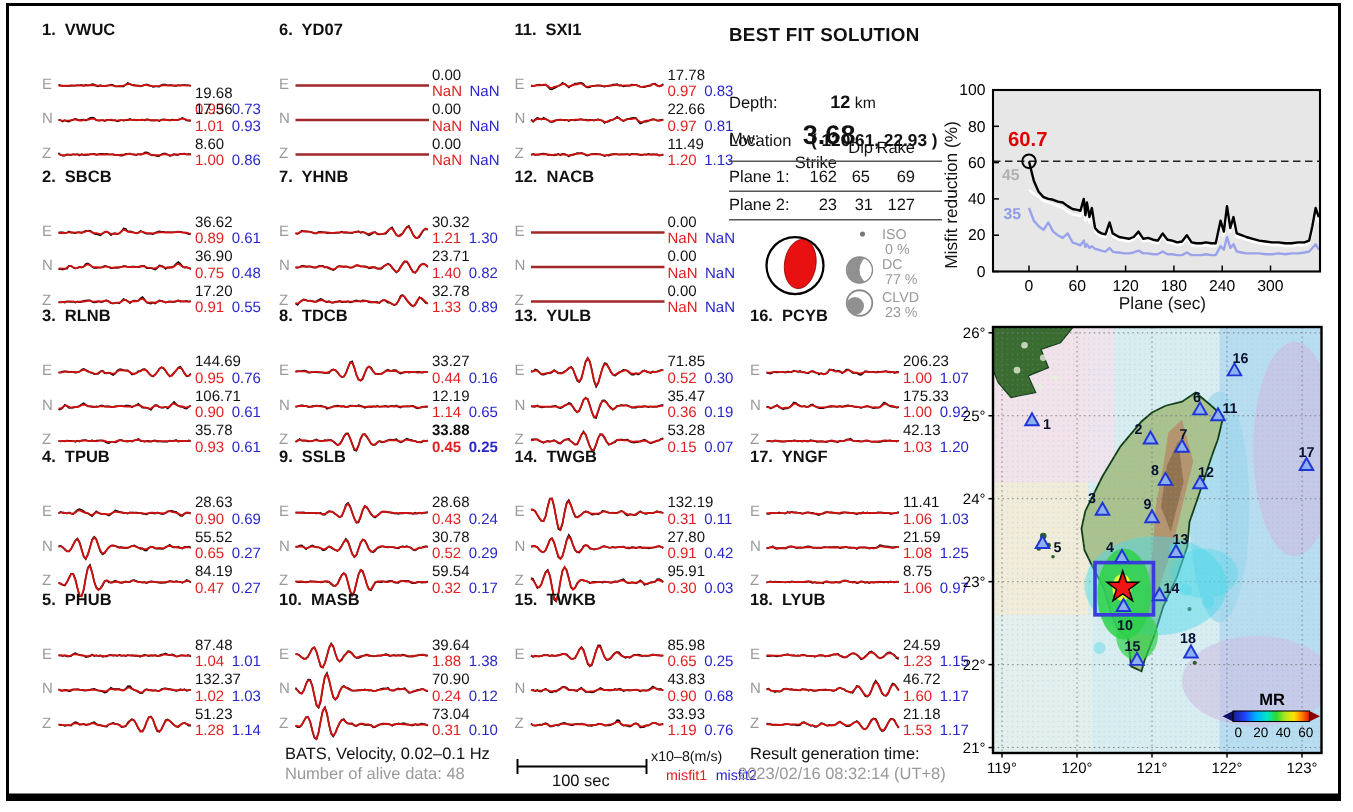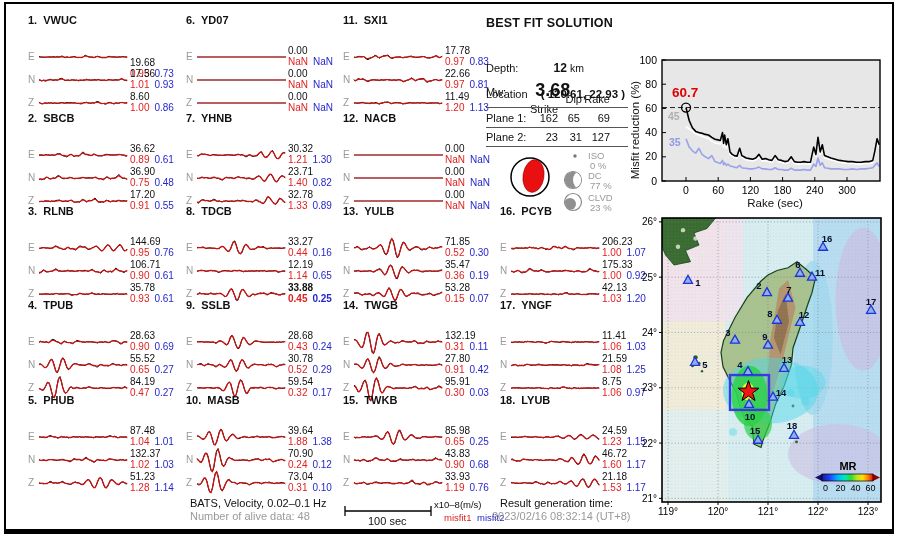--- a/index.html
+++ b/index.html
@@ -653,21 +653,21 @@
       <line x1="152.606" y1="131" x2="152.606" y2="127" stroke="#000" stroke-width="1"></line>
       <text x="152.606" y="144" font-size="10.5" text-anchor="middle">180</text>
       <line x1="184.808" y1="131" x2="184.808" y2="127" stroke="#000" stroke-width="1"></line>
       <text x="184.808" y="144" font-size="10.5" text-anchor="middle">240</text>
       <line x1="217.01" y1="131" x2="217.01" y2="127" stroke="#000" stroke-width="1"></line>
       <text x="217.01" y="144" font-size="10.5" text-anchor="middle">300</text>
       <text x="42" y="47" font-size="13.5" fill="#e00000" font-weight="bold">60.7</text>
       <text x="38" y="70" font-size="10.5" fill="#b0b0b0" font-weight="bold">45</text>
       <text x="39" y="96" font-size="10.5" fill="#8f9ae8" font-weight="bold">35</text>
     </svg>
-  <div id="xlabel-misfit">Rake (sec)</div>
+  <div id="xlabel-misfit">Plane (sec)</div>
 
   <svg id="map-svg" width="262" height="330" style="position:absolute;left:640px;top:208px;">
       <defs>
         <pattern id="dots" width="3.4" height="3.4" patternUnits="userSpaceOnUse">
           <circle cx="1" cy="1" r="0.45" fill="#7fb0d4"></circle>
         </pattern>
         <linearGradient id="cbg" x1="0" y1="0" x2="1" y2="0">
           <stop offset="0%" stop-color="#1a1a8c"></stop>
           <stop offset="15%" stop-color="#2040ff"></stop>
           <stop offset="30%" stop-color="#00b0ff"></stop>

